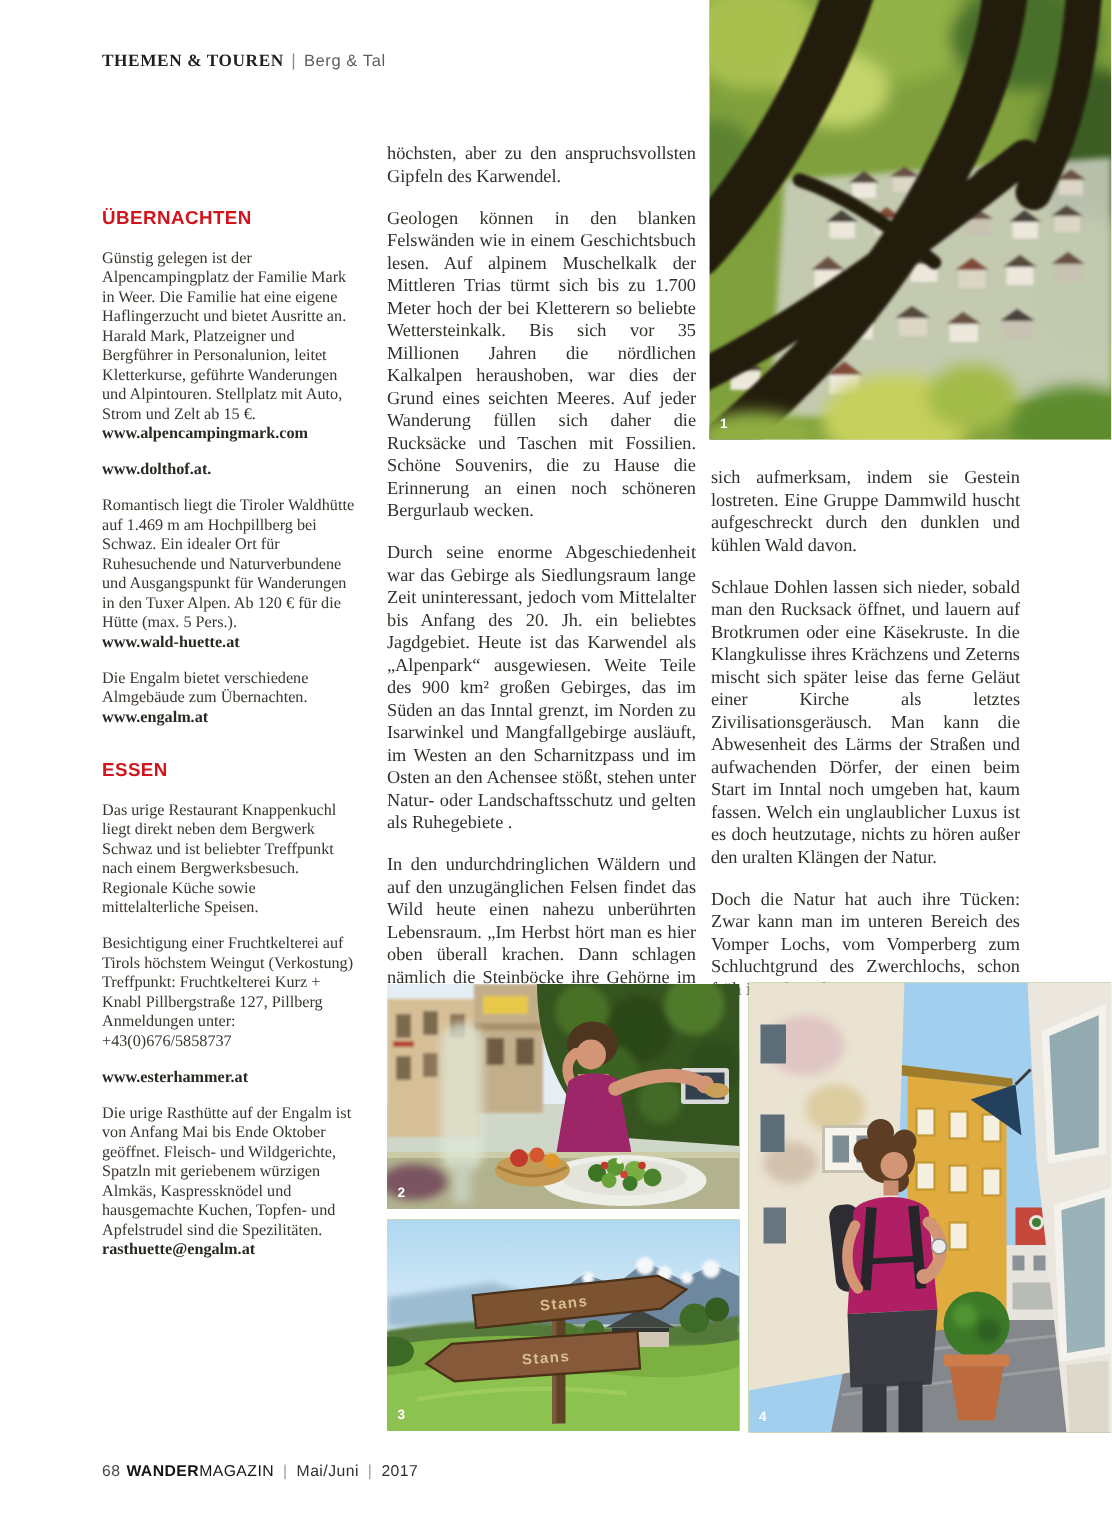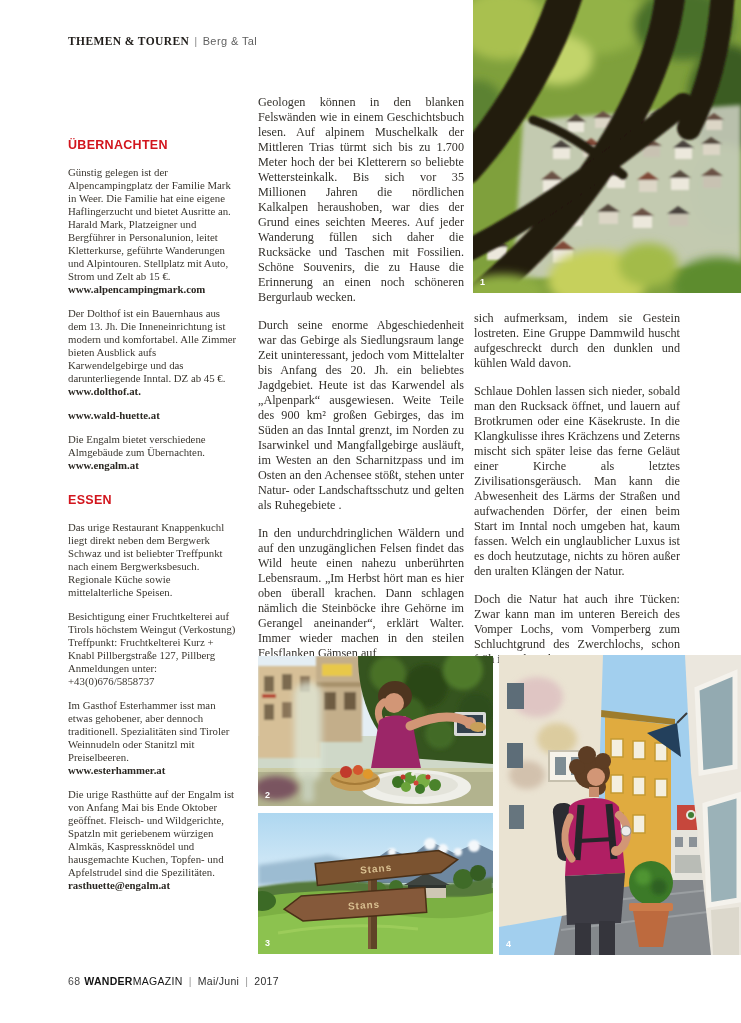--- a/index.html
+++ b/index.html
@@ -152,34 +152,35 @@
         <ellipse cx="30" cy="292" rx="40" ry="18" fill="#8fae43"></ellipse>
       </g>
     </svg>
     <div class="photo-label">1</div>
   </div>
 
   <aside class="sidebar">
     <section class="sb-section">
       <h3 class="sb-heading">ÜBERNACHTEN</h3>
       <p class="sb-p"><span>Günstig gelegen ist der Alpencampingplatz der Familie Mark in Weer. Die Familie hat eine eigene Haflingerzucht und bietet Ausritte an. Harald Mark, Platzeigner und Bergführer in Personalunion, leitet Kletterkurse, geführte Wanderungen und Alpintouren. Stellplatz mit Auto, Strom und Zelt ab 15 €.</span><strong class="sb-link">www.alpencampingmark.com</strong></p>
-      <p class="sb-p"><span>Der Dolthof ist ein Bauernhaus aus dem 13. Jh. Die Inneneinrichtung ist modern und komfortabel. Alle Zimmer bieten Ausblick aufs Karwendelgebirge und das darunterliegende Inntal. DZ ab 45 €.</span><strong class="sb-link">www.dolthof.at.</strong></p>
-      <p class="sb-p"><strong class="sb-link">www.wald-huette.at</strong></p>
+      <p class="sb-p"><strong class="sb-link">www.dolthof.at.</strong></p>
+      <p class="sb-p"><span>Romantisch liegt die Tiroler Waldhütte auf 1.469 m am Hochpillberg bei Schwaz. Ein idealer Ort für Ruhesuchende und Naturverbundene und Ausgangspunkt für Wanderungen in den Tuxer Alpen. Ab 120 € für die Hütte (max. 5 Pers.).</span><strong class="sb-link">www.wald-huette.at</strong></p>
       <p class="sb-p"><span>Die Engalm bietet verschiedene Almgebäude zum Übernachten.</span><strong class="sb-link">www.engalm.at</strong></p>
     </section>
     <section class="sb-section essen">
       <h3 class="sb-heading">ESSEN</h3>
       <p class="sb-p"><span>Das urige Restaurant Knappenkuchl liegt direkt neben dem Bergwerk Schwaz und ist beliebter Treffpunkt nach einem Bergwerksbesuch. Regionale Küche sowie mittelalterliche Speisen.</span></p>
       <p class="sb-p"><span>Besichtigung einer Fruchtkelterei auf Tirols höchstem Weingut (Verkostung) Treffpunkt: Fruchtkelterei Kurz + Knabl Pillbergstraße 127, Pillberg Anmeldungen unter: +43(0)676/5858737</span></p>
-      <p class="sb-p"><span>Im Gasthof Esterhammer isst man etwas gehobener, aber dennoch traditionell. Spezialitäten sind Tiroler Weinnudeln oder Stanitzl mit Preiselbeeren.</span><strong class="sb-link">www.esterhammer.at</strong></p>
+      <p class="sb-p"><strong class="sb-link">www.esterhammer.at</strong></p>
       <p class="sb-p"><span>Die urige Rasthütte auf der Engalm ist von Anfang Mai bis Ende Oktober geöffnet. Fleisch- und Wildgerichte, Spatzln mit geriebenem würzigen Almkäs, Kaspressknödel und hausgemachte Kuchen, Topfen- und Apfelstrudel sind die Spezilitäten.</span> <strong class="sb-link-inline">rasthuette@engalm.at</strong></p>
     </section>
   </aside>
 
   <div class="col col1">
+    <p>höchsten, aber zu den anspruchsvollsten Gipfeln des Karwendel.</p>
     <p>Geologen können in den blanken Felswänden wie in einem Geschichtsbuch lesen. Auf alpinem Muschelkalk der Mittleren Trias türmt sich bis zu 1.700 Meter hoch der bei Kletterern so beliebte Wettersteinkalk. Bis sich vor 35 Millionen Jahren die nördlichen Kalkalpen heraushoben, war dies der Grund eines seichten Meeres. Auf jeder Wanderung füllen sich daher die Rucksäcke und Taschen mit Fossilien. Schöne Souvenirs, die zu Hause die Erinnerung an einen noch schöneren Bergurlaub wecken.</p>
     <p>Durch seine enorme Abgeschiedenheit war das Gebirge als Siedlungsraum lange Zeit uninteressant, jedoch vom Mittelalter bis Anfang des 20. Jh. ein beliebtes Jagdgebiet. Heute ist das Karwendel als „Alpenpark“ ausgewiesen. Weite Teile des 900 km² großen Gebirges, das im Süden an das Inntal grenzt, im Norden zu Isarwinkel und Mangfallgebirge ausläuft, im Westen an den Scharnitzpass und im Osten an den Achensee stößt, stehen unter Natur- oder Landschaftsschutz und gelten als Ruhegebiete .</p>
     <p>In den undurchdringlichen Wäldern und auf den unzugänglichen Felsen findet das Wild heute einen nahezu unberührten Lebensraum. „Im Herbst hört man es hier oben überall krachen. Dann schlagen nämlich die Steinböcke ihre Gehörne im Gerangel aneinander“, erklärt Walter. Immer wieder machen in den steilen Felsflanken Gämsen auf</p>
   </div>
 
   <div class="col col2">
     <p>sich aufmerksam, indem sie Gestein lostreten. Eine Gruppe Dammwild huscht aufgeschreckt durch den dunklen und kühlen Wald davon.</p>
     <p>Schlaue Dohlen lassen sich nieder, sobald man den Rucksack öffnet, und lauern auf Brotkrumen oder eine Käsekruste. In die Klangkulisse ihres Krächzens und Zeterns mischt sich später leise das ferne Geläut einer Kirche als letztes Zivilisationsgeräusch. Man kann die Abwesenheit des Lärms der Straßen und aufwachenden Dörfer, der einen beim Start im Inntal noch umgeben hat, kaum fassen. Welch ein unglaublicher Luxus ist es doch heutzutage, nichts zu hören außer den uralten Klängen der Natur.</p>
     <p>Doch die Natur hat auch ihre Tücken: Zwar kann man im unteren Bereich des Vomper Lochs, vom Vomperberg zum Schluchtgrund des Zwerchlochs, schon früh im Jahr gehen.</p>
   </div>

